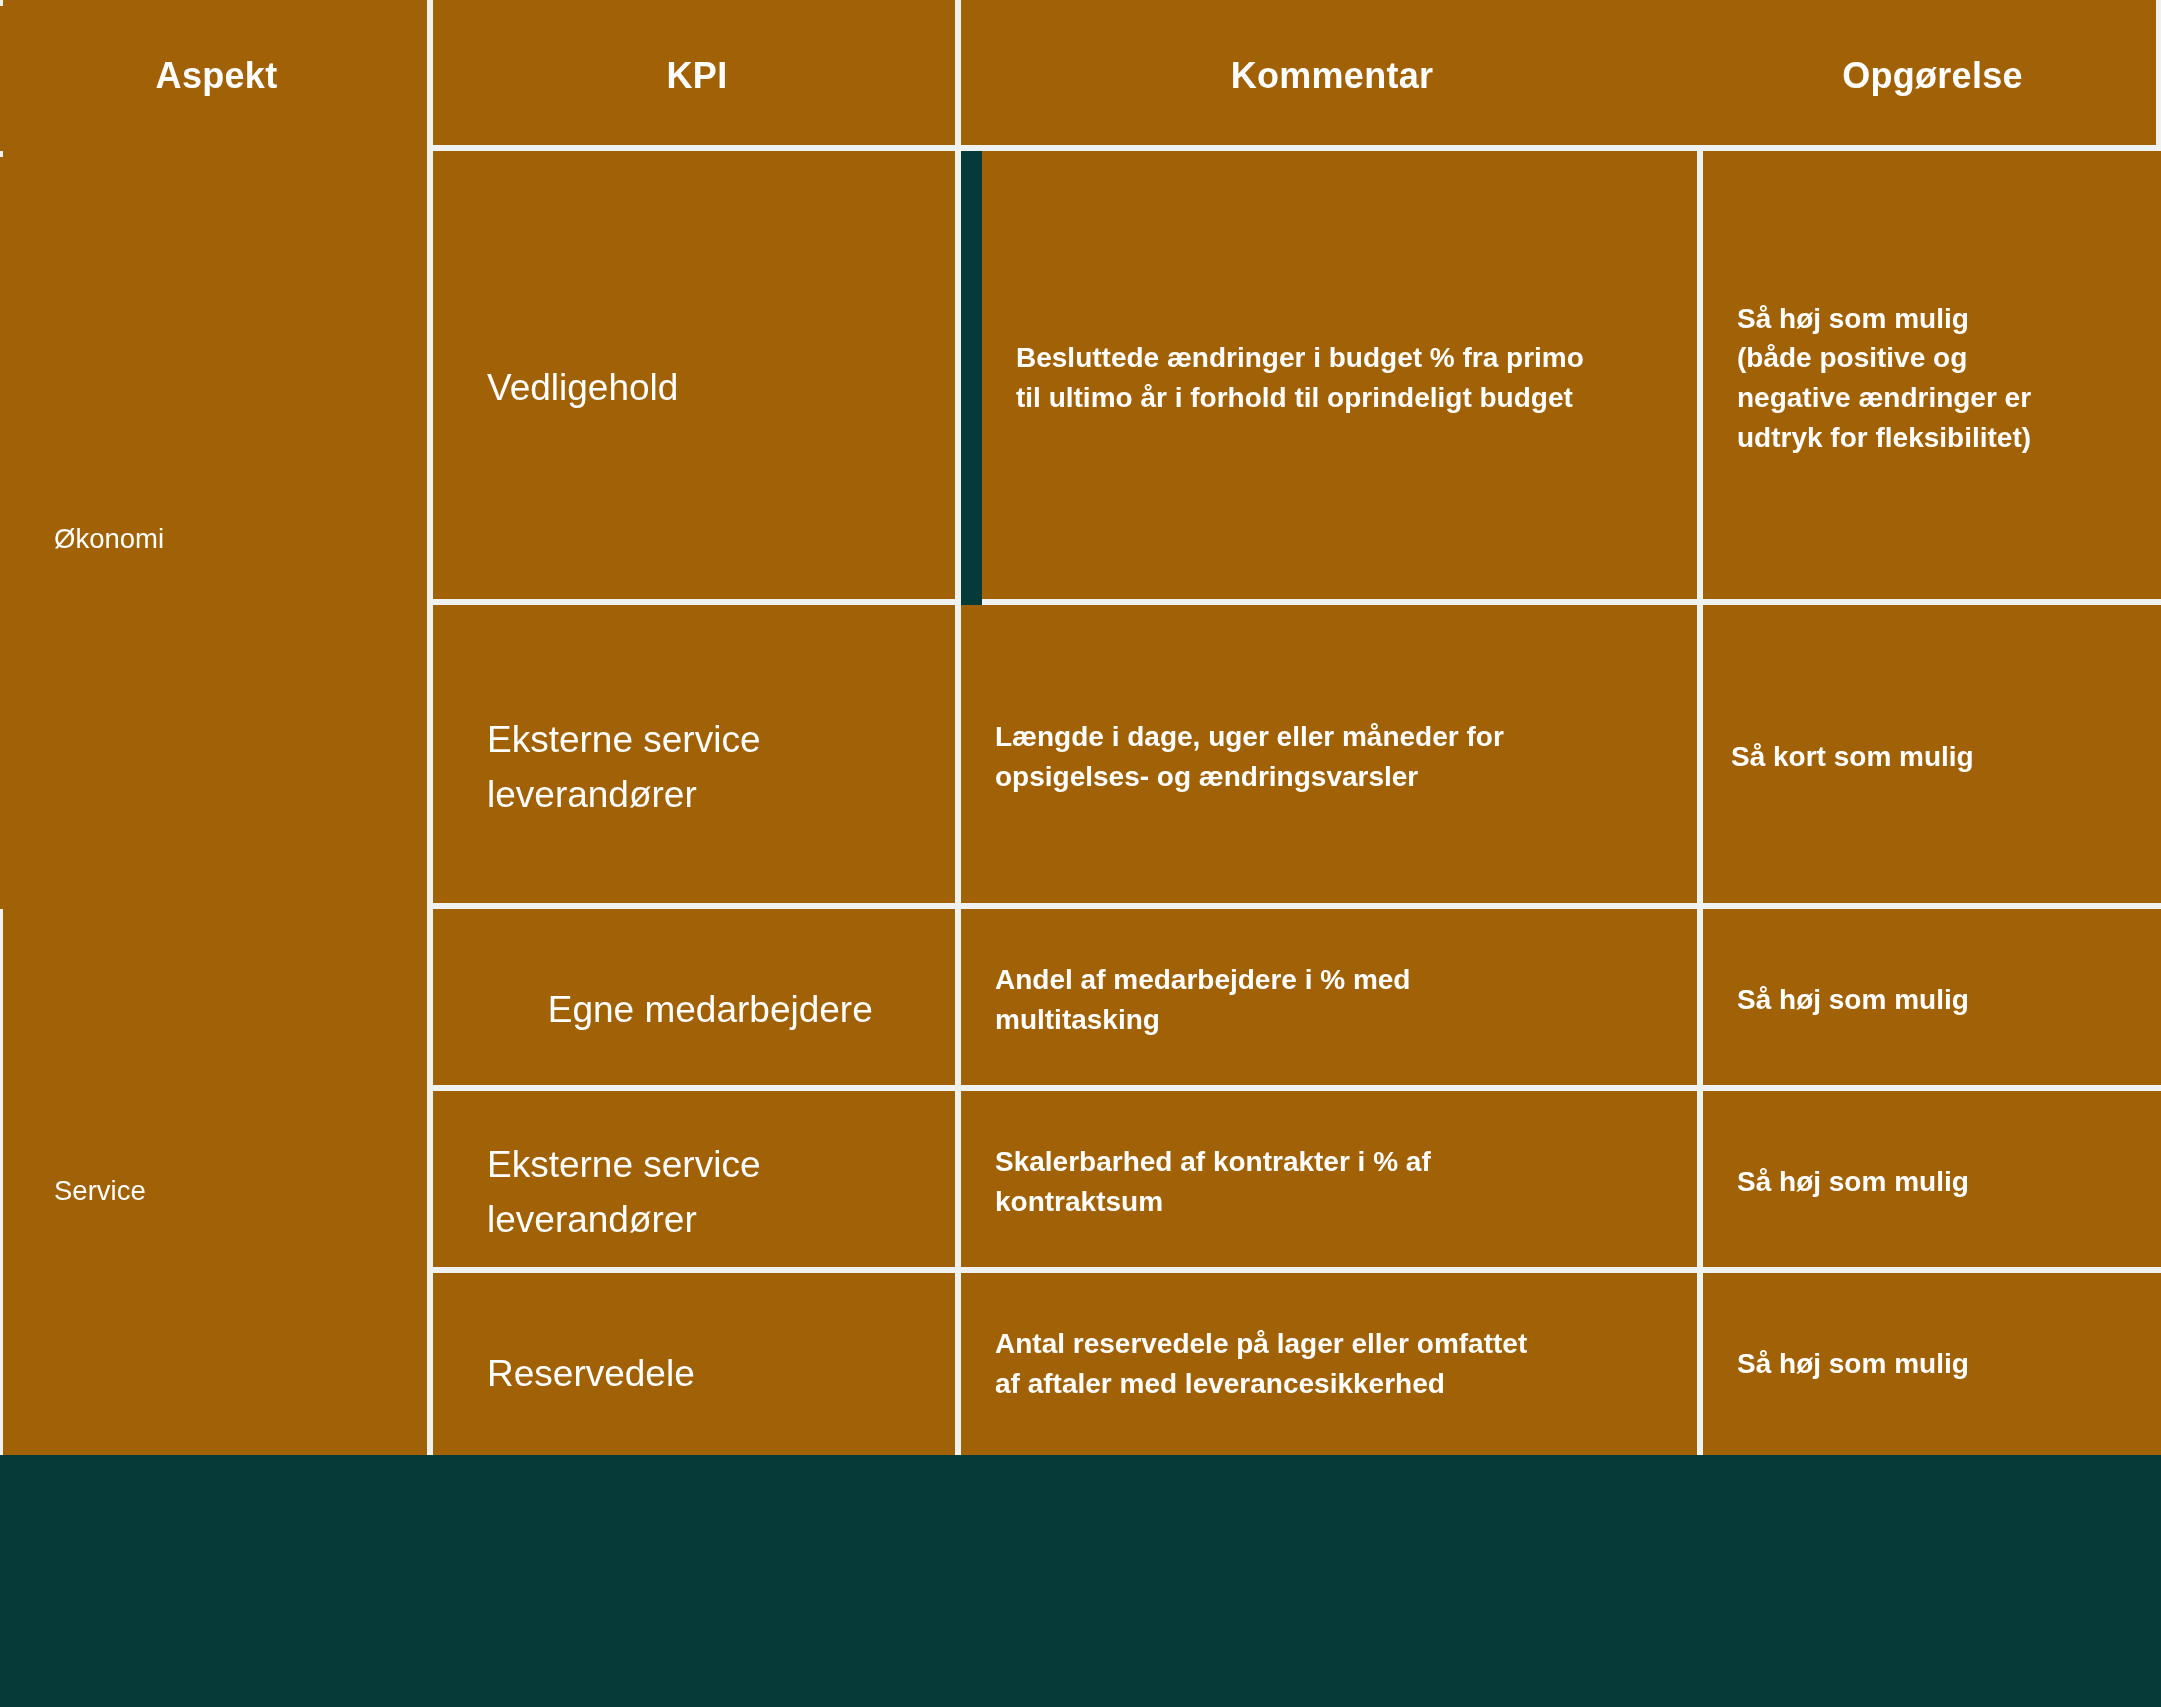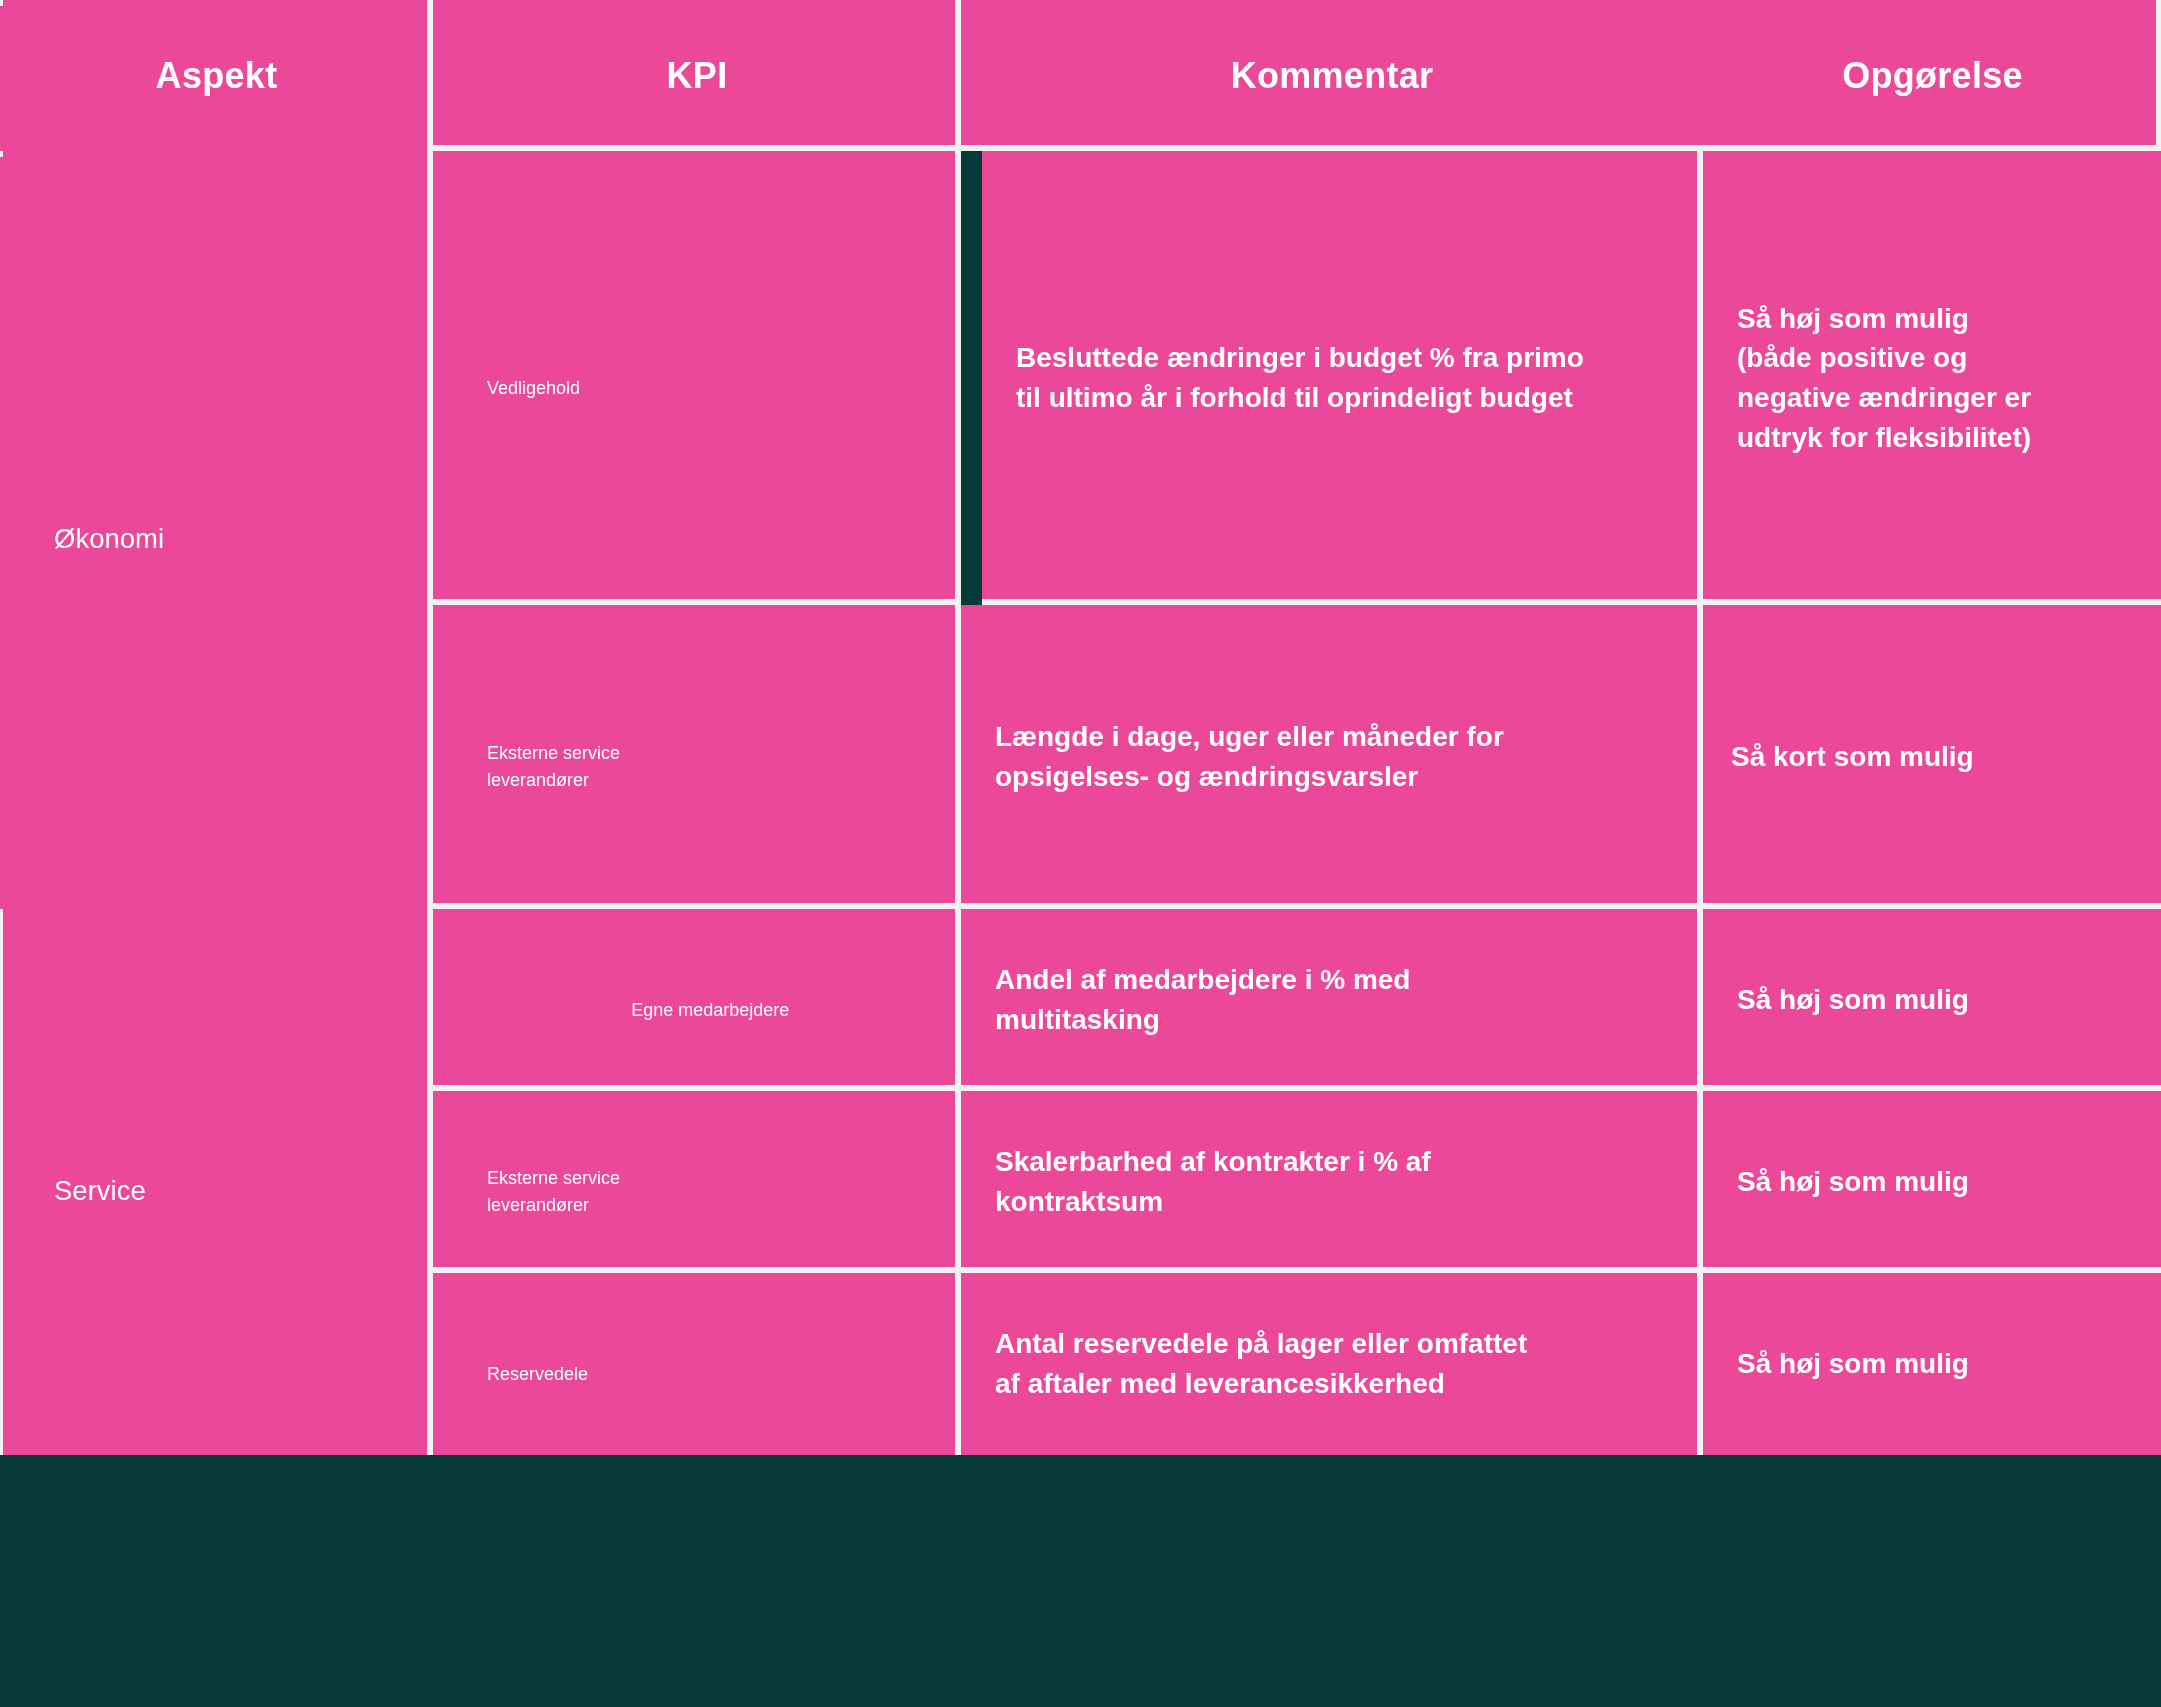--- a/index.html
+++ b/index.html
@@ -32,21 +32,21 @@
     inset: 0;
     display: grid;
     grid-template-columns: 433px 528px 742px 459px;
     grid-template-rows: 151px 454px 304px 182px 182px 182px;
     gap: 0;
   }
 
   .cell {
     position: relative;
     box-sizing: border-box;
-    background: #ec4899;
+    background: #a16207;
     overflow: hidden;
   }
 
   
   .cell.vsep-right::after {
     content: "";
     position: absolute;
     top: 0;
     bottom: 0;
     right: 0;
@@ -105,21 +105,21 @@
 
   
   .kpi {
     display: flex;
     align-items: center;
     justify-content: flex-start;
     padding-left: 54px;
     padding-right: 27.5px;
   }
   .kpi .txt {
-    font-size: 18px;
+    font-size: 37px;
     font-weight: normal;
     line-height: 1.5;
     color: #ffffff;
     white-space: pre-line;
     margin-top: 20px;
   }
 
   
   .measure {
     display: flex;

